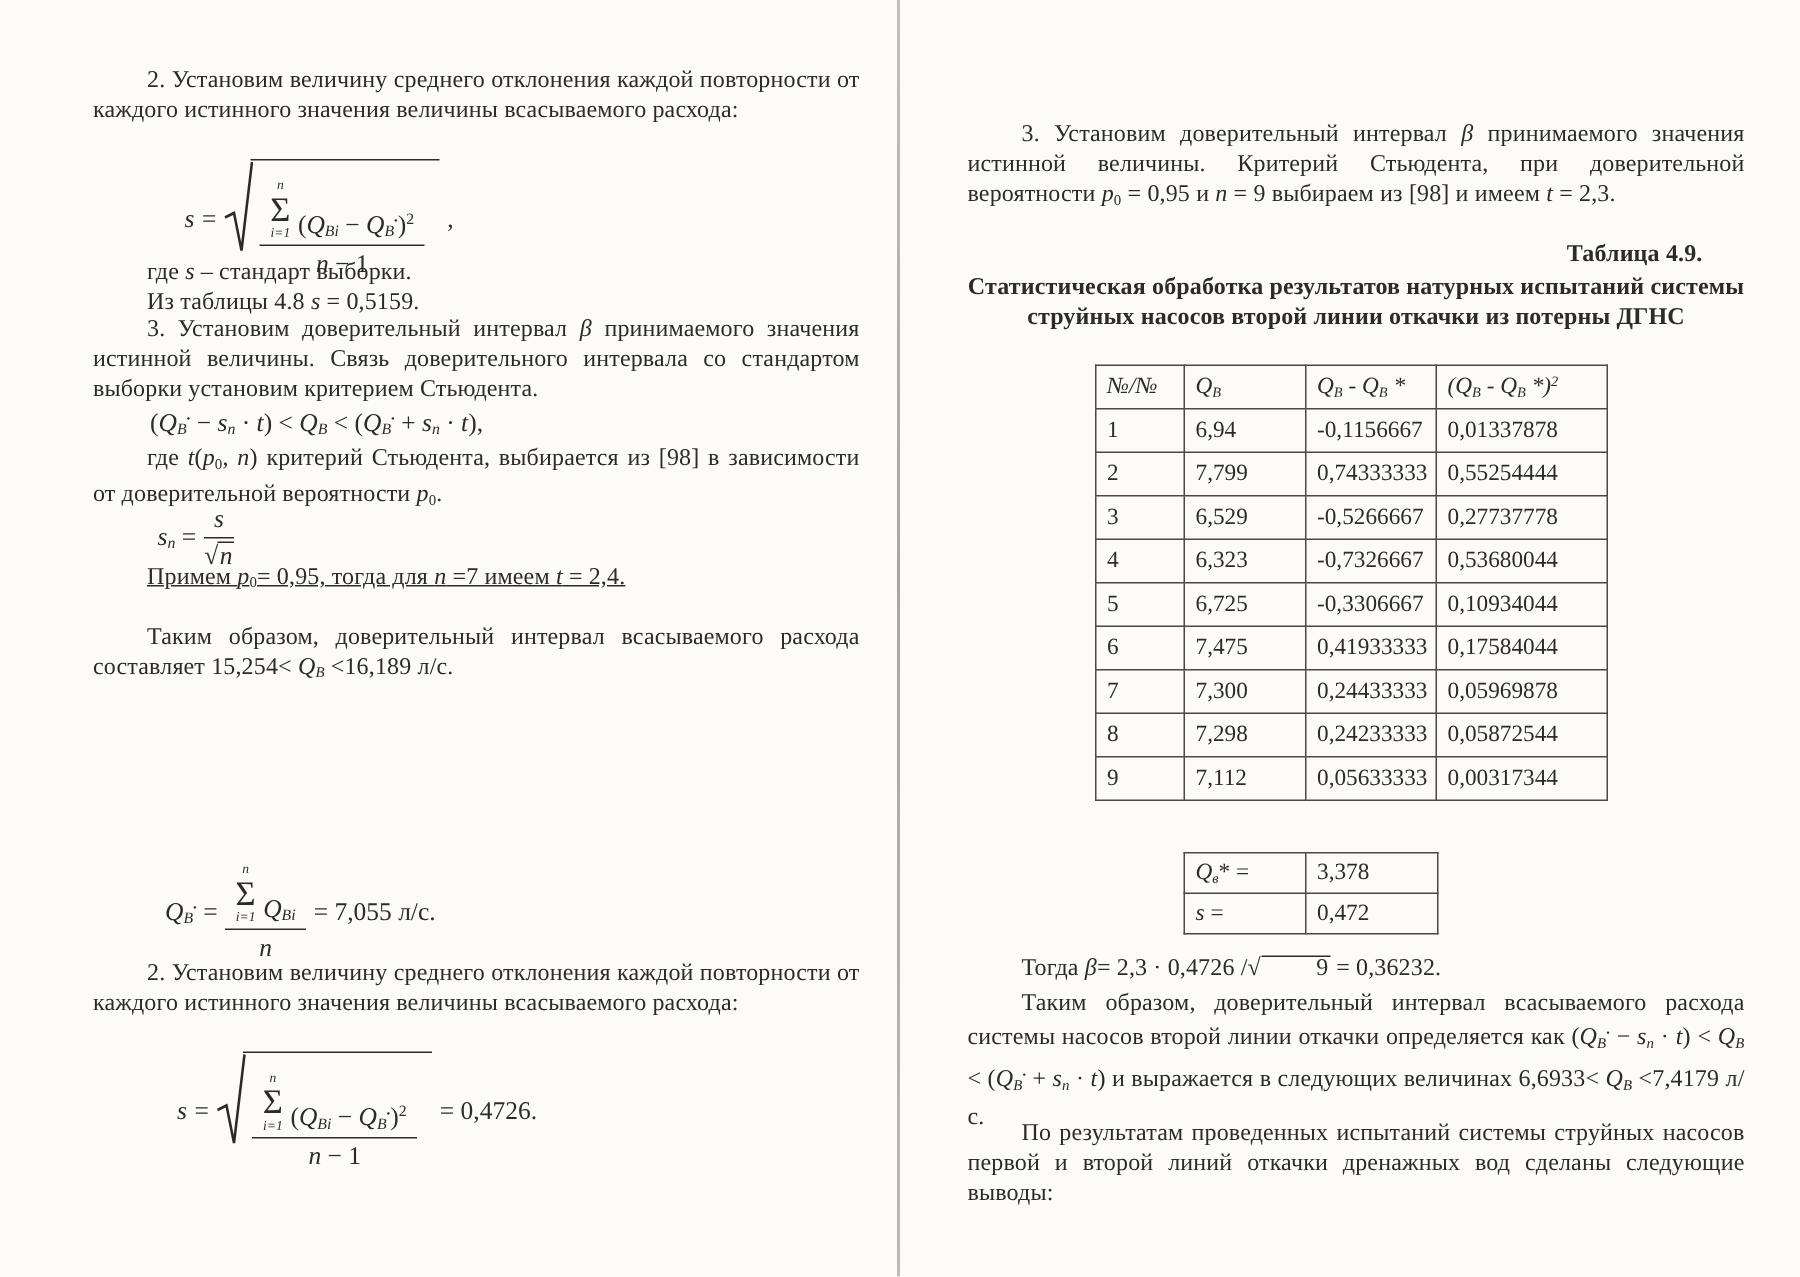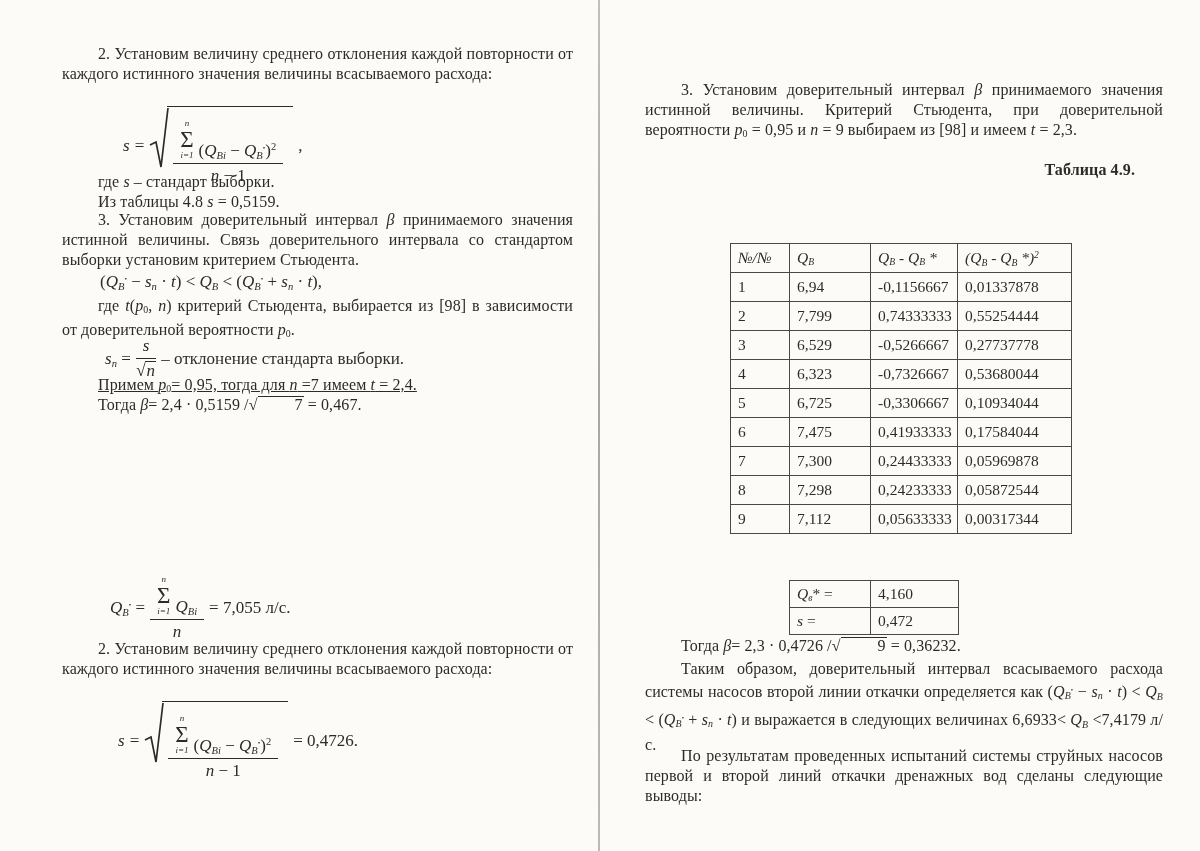--- a/index.html
+++ b/index.html
@@ -98,25 +98,24 @@
   <div class="eq" style="top:336px;left:43px;">
     <span><span class="r-i">s</span><span class="r-isb">n</span><span> =</span></span>
     <span class="frac">
       <span class="num">
           <span class="r-i">s</span>
         </span>
       <span class="den">
         <span>√</span><span class="r-i r-ol">n</span>
       </span>
     </span>
-    <span>– отклонение стандарта выборки.</span>
   </div>
 
   <div class="p ind one" style="top:375px;text-decoration:underline;"><span>Примем </span><span class="r-i">p</span><span class="r-sb">0</span><span>= 0,95, тогда для </span><span class="r-i">n</span><span> =7 имеем </span><span class="r-i">t</span><span> = 2,4.</span></div>
-  <div class="p ind one" style="top:395px;"><span>Тогда </span><span class="r-i">β</span><span>= 2,4 · 0,5159 /</span><span>√</span><span class="r-ol">7</span><span> = 0,467.</span></div>
+  <div class="p ind" style="top:415px;"><span>Таким образом, доверительный интервал всасываемого расхода составляет 15,254&lt; </span><span class="r-i">Q</span><span class="r-isb">B</span><span> &lt;16,189 л/с.</span></div>
 
   <div class="eq" style="top:575px;left:48px;">
     <span><span class="r-i">Q</span><span class="r-isb">B</span><span class="r-dot">•</span><span> =</span></span>
     <span class="frac">
       <span class="num">
         <span class="sum">
           <span>n</span>
           <span class="sig">Σ</span>
           <span>i=1</span>
         </span>
@@ -154,20 +153,21 @@
   </div>
 
 </div>
 
 <div class="page" style="left:645px;width:518px;">
 
   <div class="p ind" style="top:80px;"><span>3. Установим доверительный интервал </span><span class="r-i">β</span><span> принимаемого значения истинной величины. Критерий Стьюдента, при доверительной вероятности </span><span class="r-i">p</span><span class="r-sb">0</span><span> = 0,95 и </span><span class="r-i">n</span><span> = 9 выбираем из [98] и имеем </span><span class="r-i">t</span><span> = 2,3.</span></div>
 
   <div class="p right bold one" style="top:160px;padding-right:28px;box-sizing:border-box;">Таблица 4.9.</div>
 
+  <div class="p center bold" style="top:182px;text-align:center;">Статистическая обработка результатов натурных испытаний системы струйных насосов второй линии откачки из потерны ДГНС</div>
 
   <table class="t49" style="left:85px;top:243px;">
     <colgroup>
       <col style="width:59px">
         <col style="width:81px">
         <col style="width:87px">
         <col style="width:114px">
     </colgroup>
     <thead>
       <tr>
@@ -228,29 +228,29 @@
         </tr>
         <tr>
           <td>9</td>
           <td>7,112</td>
           <td>0,05633333</td>
           <td>0,00317344</td>
         </tr>
       </tbody>
   </table>
 
-  <table class="t49f" style="left:144px;top:580px;">
+  <table class="t49f" style="left:144px;top:568px;">
     <colgroup>
         <col style="width:81px">
         <col style="width:88px">
       </colgroup>
     <tbody>
       <tr>
         <td><span class="r-i">Q</span><span class="r-isb">в</span><span>* =</span></td>
-        <td>4,160</td>
+        <td>3,378</td>
       </tr>
       <tr>
         <td><span class="r-i">s</span><span> =</span></td>
         <td>0,472</td>
       </tr>
     </tbody>
   </table>
 
   <div class="p ind one" style="top:636px;"><span>Тогда </span><span class="r-i">β</span><span>= 2,3 · 0,4726 /</span><span>√</span><span class="r-ol">9</span><span> = 0,36232.</span></div>
   <div class="p ind lh21" style="top:658px;"><span>Таким образом, доверительный интервал всасываемого расхода системы насосов второй линии откачки определяется как </span><span class="r-nw"><span>(</span><span class="r-i">Q</span><span class="r-isb">B</span><span class="r-dot">•</span><span> − </span><span class="r-i">s</span><span class="r-isb">n</span><span> · </span><span class="r-i">t</span><span>)</span></span><span> &lt; </span><span class="r-i">Q</span><span class="r-isb">B</span><span> &lt; </span><span class="r-nw"><span>(</span><span class="r-i">Q</span><span class="r-isb">B</span><span class="r-dot">•</span><span> + </span><span class="r-i">s</span><span class="r-isb">n</span><span> · </span><span class="r-i">t</span><span>)</span></span><span> и  выражается в следующих величинах 6,6933&lt; </span><span class="r-i">Q</span><span class="r-isb">B</span><span> &lt;7,4179 л/с.</span></div>

